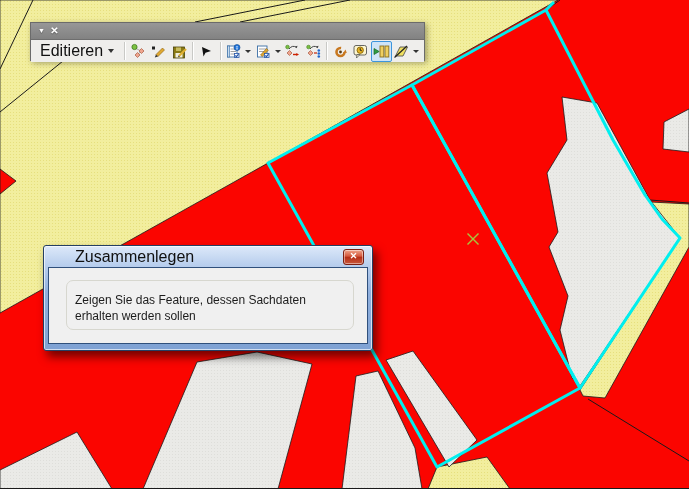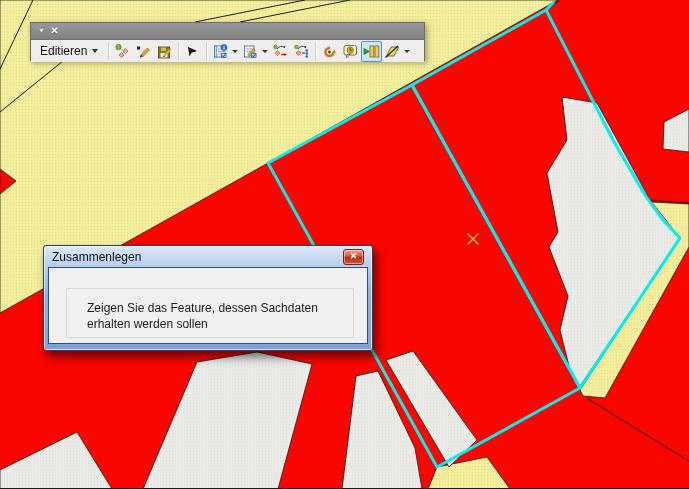--- a/index.html
+++ b/index.html
@@ -15,50 +15,50 @@
            box-shadow:2px 2px 6px rgba(0,0,0,.35);box-sizing:border-box;}
   .tb-title{height:16px;background:linear-gradient(180deg,#979797,#828282);
             border-bottom:1px solid #6e6e6e;display:flex;align-items:center;
             color:#fff;font-size:11px;padding:0 4px;
             text-shadow:0 1px 1px rgba(0,0,0,.35);}
   .tb-title-text{flex:1;white-space:nowrap;overflow:hidden;}
   .tb-win-btn{color:#fff;width:13px;text-align:center;cursor:default;line-height:14px;}
   .tb-win-btn.collapse{font-size:7px;}
   .tb-win-btn.close{font-size:10px;font-weight:bold;}
   .tb-body{height:22px;display:flex;align-items:center;padding:0 3px;background:#efeeec;}
-  .tb-menu-btn{display:flex;align-items:center;gap:5px;font-size:12px;color:#111;
+  .tb-menu-btn{display:flex;align-items:center;gap:5px;font-size:16px;color:#111;
                padding:2px 6px 2px 5px;border:1px solid transparent;}
   .dd-tri{width:0;height:0;border-left:3.5px solid transparent;
           border-right:3.5px solid transparent;border-top:4px solid #333;}
   .sep{width:1px;height:18px;background:#c9c9c6;margin:0 3px;
        box-shadow:1px 0 0 #fff;}
   .ticon{width:19px;height:19px;display:flex;align-items:center;justify-content:center;
          border:1px solid transparent;border-radius:2px;}
   .ticon svg{display:block;}
   .ticon.active{border:1px solid #3d95dd;background:#cfe4f7;}
   .dd-small{width:0;height:0;border-left:3px solid transparent;
             border-right:3px solid transparent;border-top:3.5px solid #333;margin:0 2px 0 1px;}
 
   
   .dialog{position:absolute;left:43px;top:245px;width:330px;height:106px;
           box-sizing:border-box;border:1px solid #243f63;border-radius:3px;
           background:linear-gradient(180deg,#dde9f9 0%,#b9cfee 18%,#8fafdd 45%,#7fa2d4 100%);
           box-shadow:4px 6px 10px rgba(0,0,0,.55), inset 0 0 0 1px rgba(255,255,255,.65);
           padding:0 4px 4px 4px;}
   .dlg-title{height:21px;display:flex;align-items:center;padding:0 4px;}
-  .dlg-title-text{flex:1;font-size:12px;color:#101010;}
+  .dlg-title-text{flex:1;font-size:16px;color:#101010;margin-left:23px;}
   .dlg-close{width:19px;height:14px;border:1px solid #7c1f12;border-radius:3px;
              background:linear-gradient(180deg,#f0a58c 0%,#d4573c 45%,#b52d15 50%,#c8563b 100%);
              color:#fff;font-size:9px;font-weight:bold;line-height:13px;text-align:center;
              box-shadow:inset 0 0 0 1px rgba(255,255,255,.45);}
   .dlg-client{height:77px;background:#f0f0f0;border:1px solid #30507c;
               box-sizing:border-box;position:relative;}
-  .dlg-groupbox{position:absolute;left:17px;top:20px;right:13px;height:50px;
-                border:1px solid #d7d7cf;border-radius:1px;box-sizing:border-box;
-                padding:11px 10px 0 20px;}
+  .dlg-groupbox{position:absolute;left:17px;top:12px;right:13px;height:50px;
+                border:1px solid #d7d7cf;border-radius:7px;box-sizing:border-box;
+                padding:11px 10px 0 8px;}
   .dlg-message{font-size:12px;line-height:16px;color:#1c1c1c;}
 
   .t-label{user-select:none;}
 </style>
 </head>
 <body>
 
 <svg id="map-svg" viewBox="0 0 689 489">
   <defs>
     <pattern id="yel" width="3" height="3" patternUnits="userSpaceOnUse">

